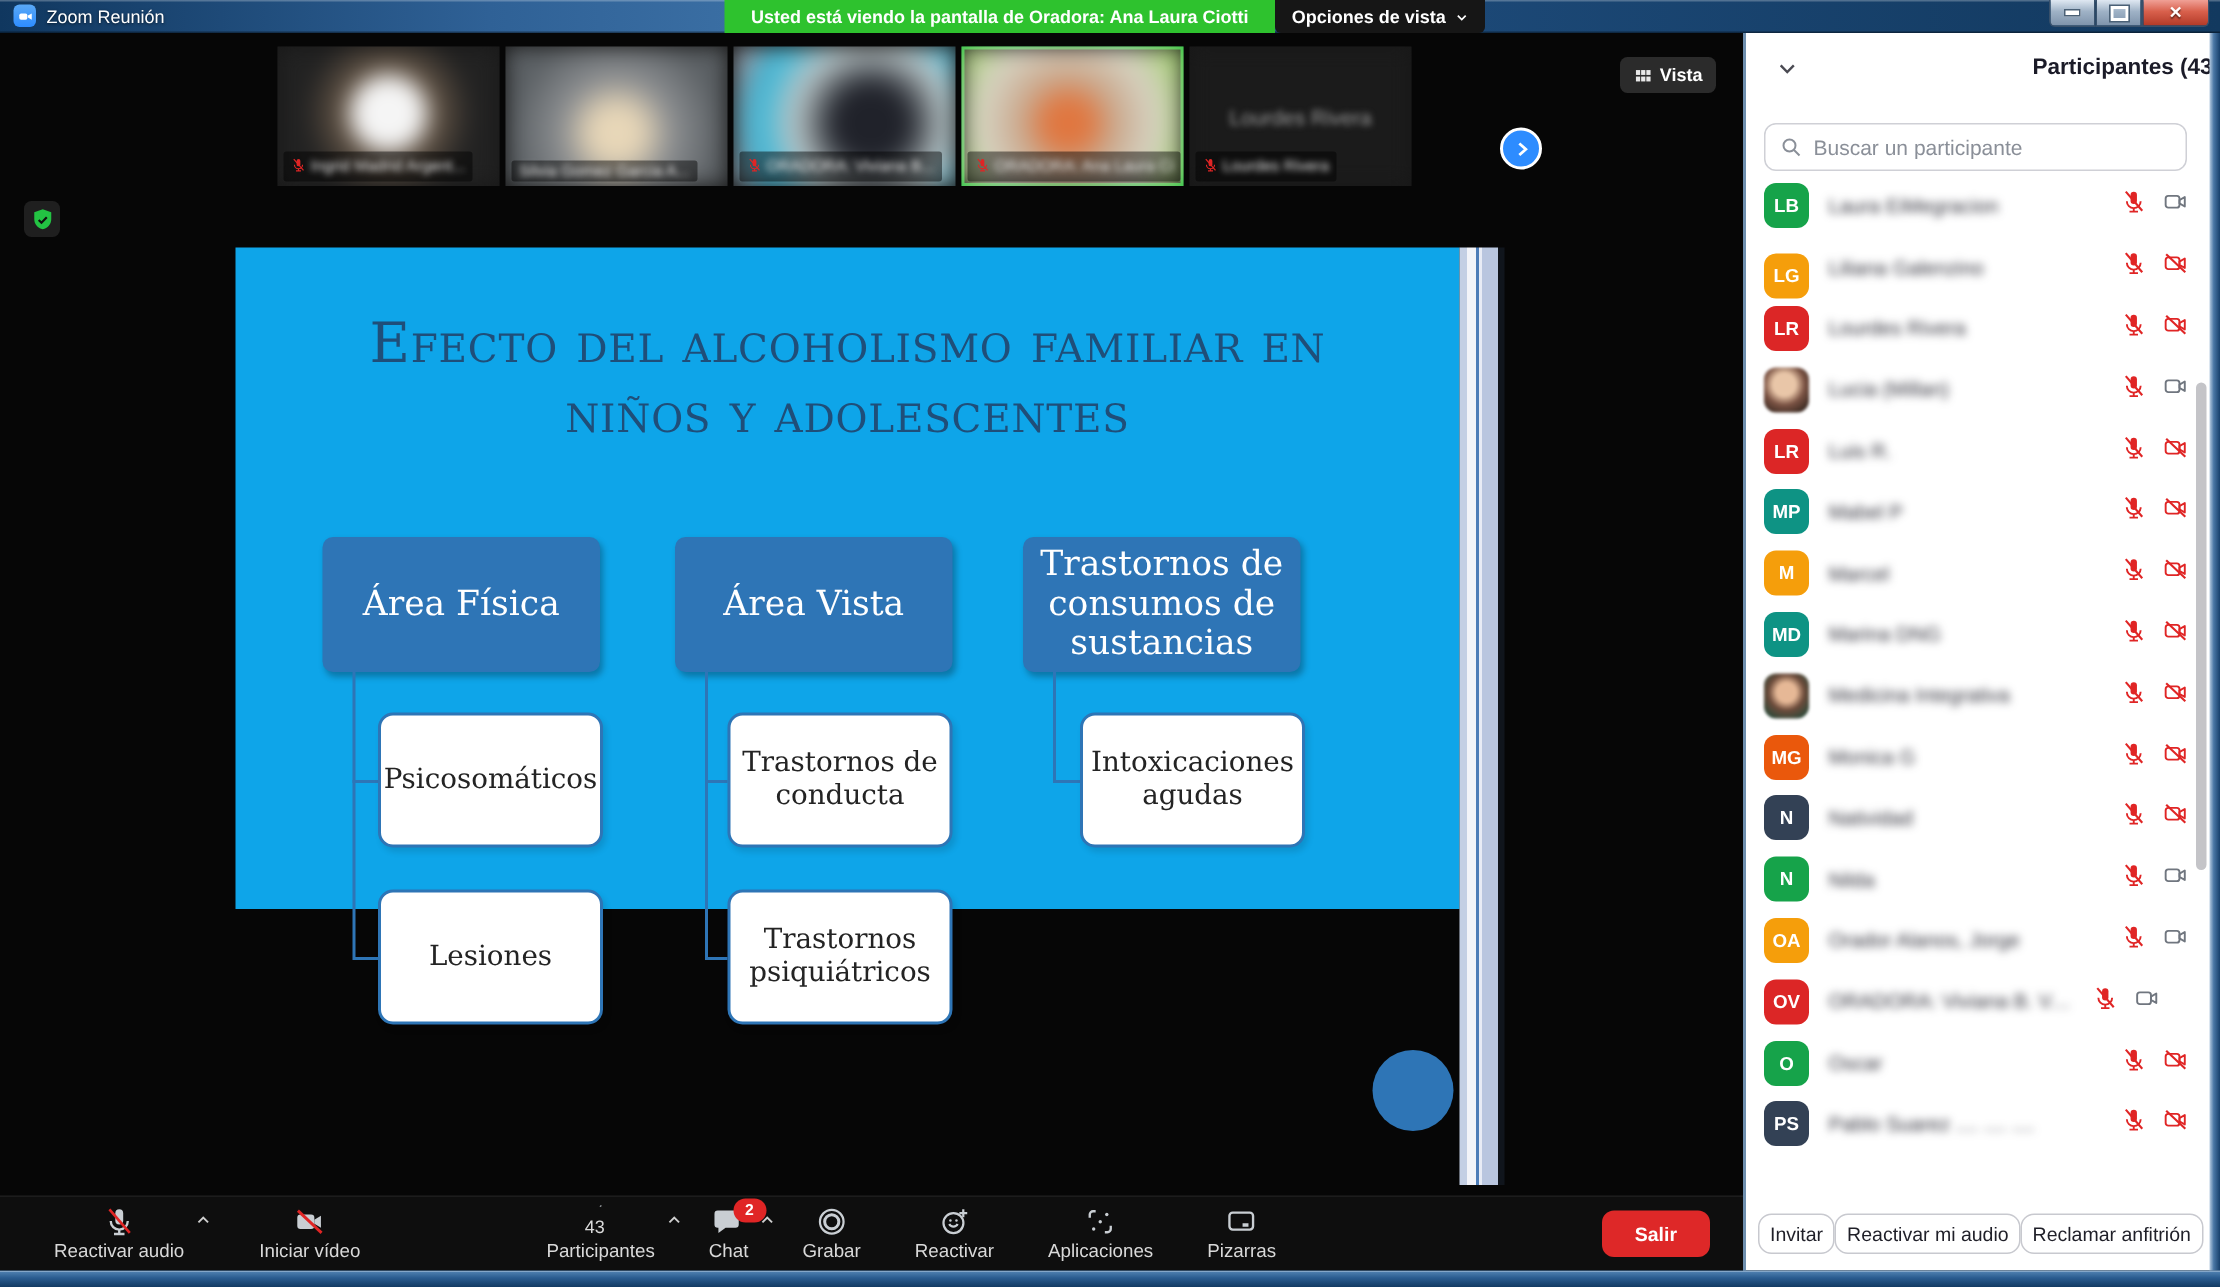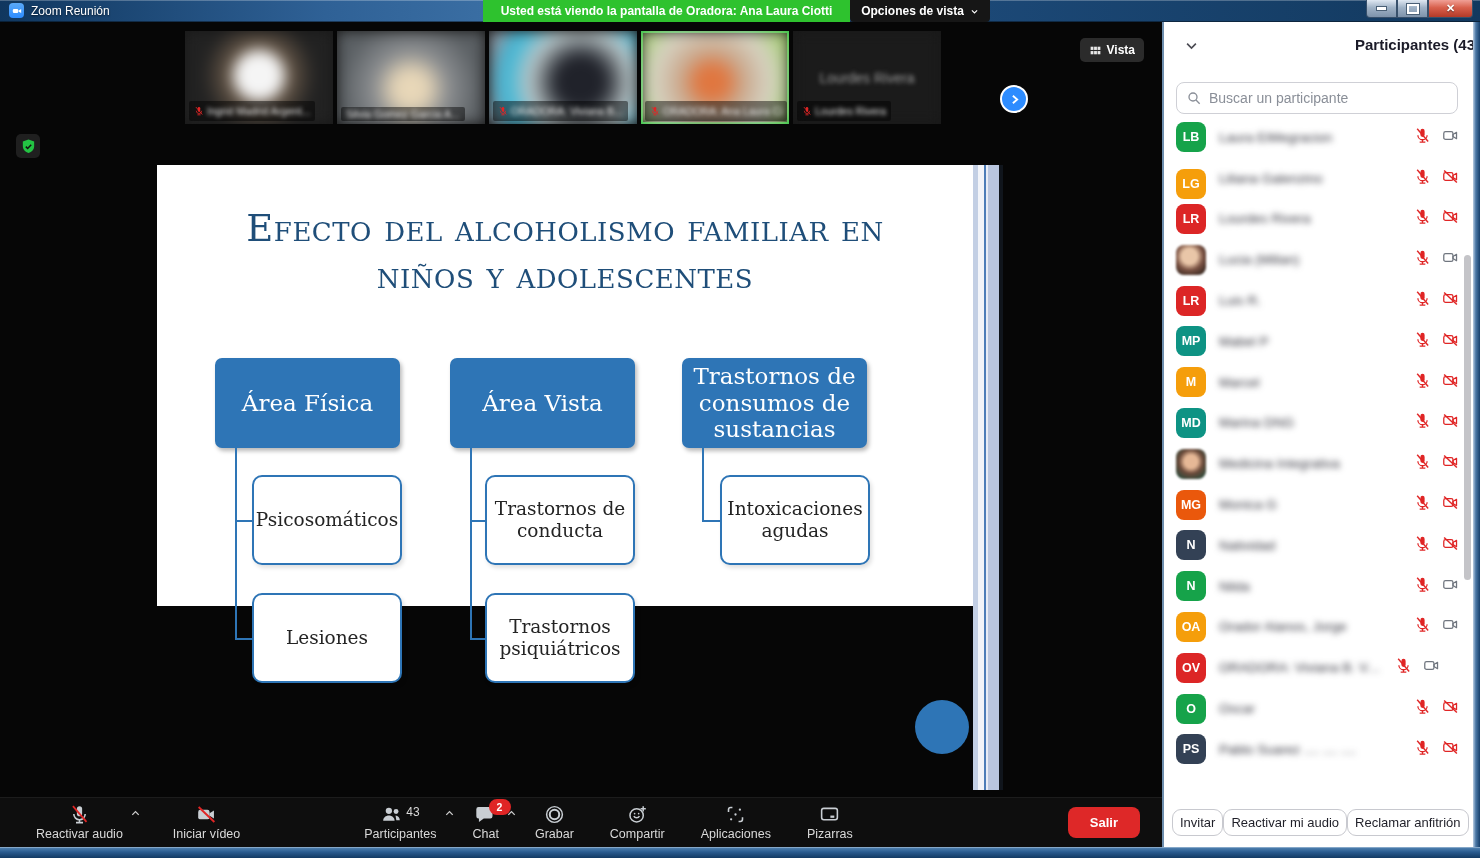--- a/index.html
+++ b/index.html
@@ -50,41 +50,41 @@
     background:#2D8CFF;border:2px solid #fff;box-sizing:border-box;display:flex;align-items:center;justify-content:center;cursor:pointer;}
   .next-btn svg{width:13px;height:13px;}
   .vista-btn{position:absolute;right:18px;top:16px;height:24px;padding:0 9px;background:#2b2b2b;border-radius:5px;
     display:flex;align-items:center;gap:5px;color:#fff;font-size:12px;font-weight:bold;cursor:pointer;}
   .vista-btn svg{width:13px;height:13px;}
   .shield{position:absolute;left:16px;top:112px;width:24px;height:24px;background:#1f1f1f;border-radius:5px;
     display:flex;align-items:center;justify-content:center;}
   .shield svg{width:17px;height:17px;}
 
   
-  .slide{position:absolute;left:157px;top:143px;width:816px;height:441px;background:#ffffff;font-family:"DejaVu Serif",serif;}
+  .slide{position:absolute;left:157px;top:143px;width:816px;height:441px;background:#0ea5e9;font-family:"DejaVu Serif",serif;}
   .slide-edge{position:absolute;left:973px;top:143px;width:30px;height:625px;
     background:linear-gradient(90deg,#c3cfe4 0 5px,#f2f4f9 5px 11px,#4d7db8 11px 13px,#e8ecf5 13px 15px,#b9c6df 15px 26px,#10151c 26px 30px);}
   .slide-title{position:absolute;left:58px;top:40px;width:700px;text-align:center;
     font-variant:small-caps;font-size:37px;line-height:1.28;letter-spacing:.5px;}
   .hdr-box{position:absolute;width:185px;height:90px;border-radius:7px;display:flex;align-items:center;justify-content:center;
     text-align:center;color:#fff;font-size:23px;line-height:1.15;box-shadow:2px 3px 4px rgba(0,0,0,.28);padding:2px;box-sizing:border-box;}
   .sub-box{position:absolute;width:150px;height:90px;border-radius:10px;background:#fff;border:2px solid #2E75B6;
     display:flex;align-items:center;justify-content:center;text-align:center;color:#242424;font-size:18.5px;line-height:1.2;
     box-sizing:border-box;padding:4px;box-shadow:2px 3px 4px rgba(0,0,0,.12);}
   .conn{position:absolute;}
   .slide-dot{position:absolute;left:758px;top:535px;width:54px;height:54px;border-radius:50%;}
 
   
   .toolbar{position:absolute;left:0;bottom:0;width:1162px;height:50px;background:#0e0e0e;display:flex;align-items:center;
     border-top:1px solid #1c1c1c;box-sizing:border-box;}
   .tb-left{display:flex;margin-left:26px;gap:30px;}
   .tb-center{display:flex;margin-left:104px;gap:16px;}
   .tb-item{position:relative;display:flex;flex-direction:column;align-items:center;justify-content:center;
     color:#d9d9d9;font-size:12.5px;cursor:pointer;padding:2px 10px 3px;}
-  .tb-item .ic{height:22px;display:flex;align-items:flex-end;justify-content:center;gap:4px;margin-bottom:2px;}
+  .tb-item .ic{height:22px;display:flex;align-items:flex-end;justify-content:center;gap:4px;margin-bottom:2px;flex-direction:column;}
   .tb-item .ic svg{width:21px;height:21px;}
   .tb-item .cnt{color:#d9d9d9;font-size:12px;align-self:flex-start;margin-top:2px;}
   .tb-item.green{color:#23c343;}
   .caret{position:absolute;top:7px;right:-8px;width:11px;height:11px;}
   .caret svg{width:11px;height:11px;}
   .badge{position:absolute;top:-2px;left:26px;min-width:16px;height:16px;border-radius:8px;background:#e02525;
     color:#fff;font-size:10.5px;font-weight:bold;display:flex;align-items:center;justify-content:center;padding:0 3px;}
   .share-ic{width:25px;height:21px;border-radius:5px;background:#23c343;display:flex;align-items:center;justify-content:center;}
   .share-ic svg{width:13px;height:13px;}
   .leave-btn{margin-left:auto;margin-right:22px;background:#DE2828;color:#fff;font-size:13px;font-weight:bold;
@@ -346,21 +346,21 @@
           <div class="tb-item">
             <div class="ic">
               <svg viewBox="0 0 24 24" fill="none" stroke="#c9ced3" stroke-width="1.7">
                 <circle cx="11" cy="13" r="7.6"></circle>
                 <path d="M7.8 13.8a3.6 3.6 0 0 0 6.4 0"></path>
                 <circle cx="8.7" cy="11" r=".95" fill="#c9ced3" stroke="none"></circle>
                 <circle cx="13.3" cy="11" r=".95" fill="#c9ced3" stroke="none"></circle>
                 <path d="M18.5 2.5v6M15.5 5.5h6"></path>
               </svg>
             </div>
-            <div>Compartir</div>
+            <div>Reactivar</div>
           </div>
           <div class="tb-item">
             <div class="ic">
               <svg viewBox="0 0 24 24" fill="none" stroke="#c9ced3" stroke-width="1.8">
                 <path d="M8.5 4H6.5A2.5 2.5 0 0 0 4 6.5v2.5"></path>
                 <path d="M15.5 20h2a2.5 2.5 0 0 0 2.5-2.5V15"></path>
                 <circle cx="17" cy="6.5" r="1.3" fill="#c9ced3" stroke="none"></circle>
                 <circle cx="7" cy="17.5" r="1.3" fill="#c9ced3" stroke="none"></circle>
                 <circle cx="12" cy="12" r="1.3" fill="#c9ced3" stroke="none"></circle>
               </svg>

